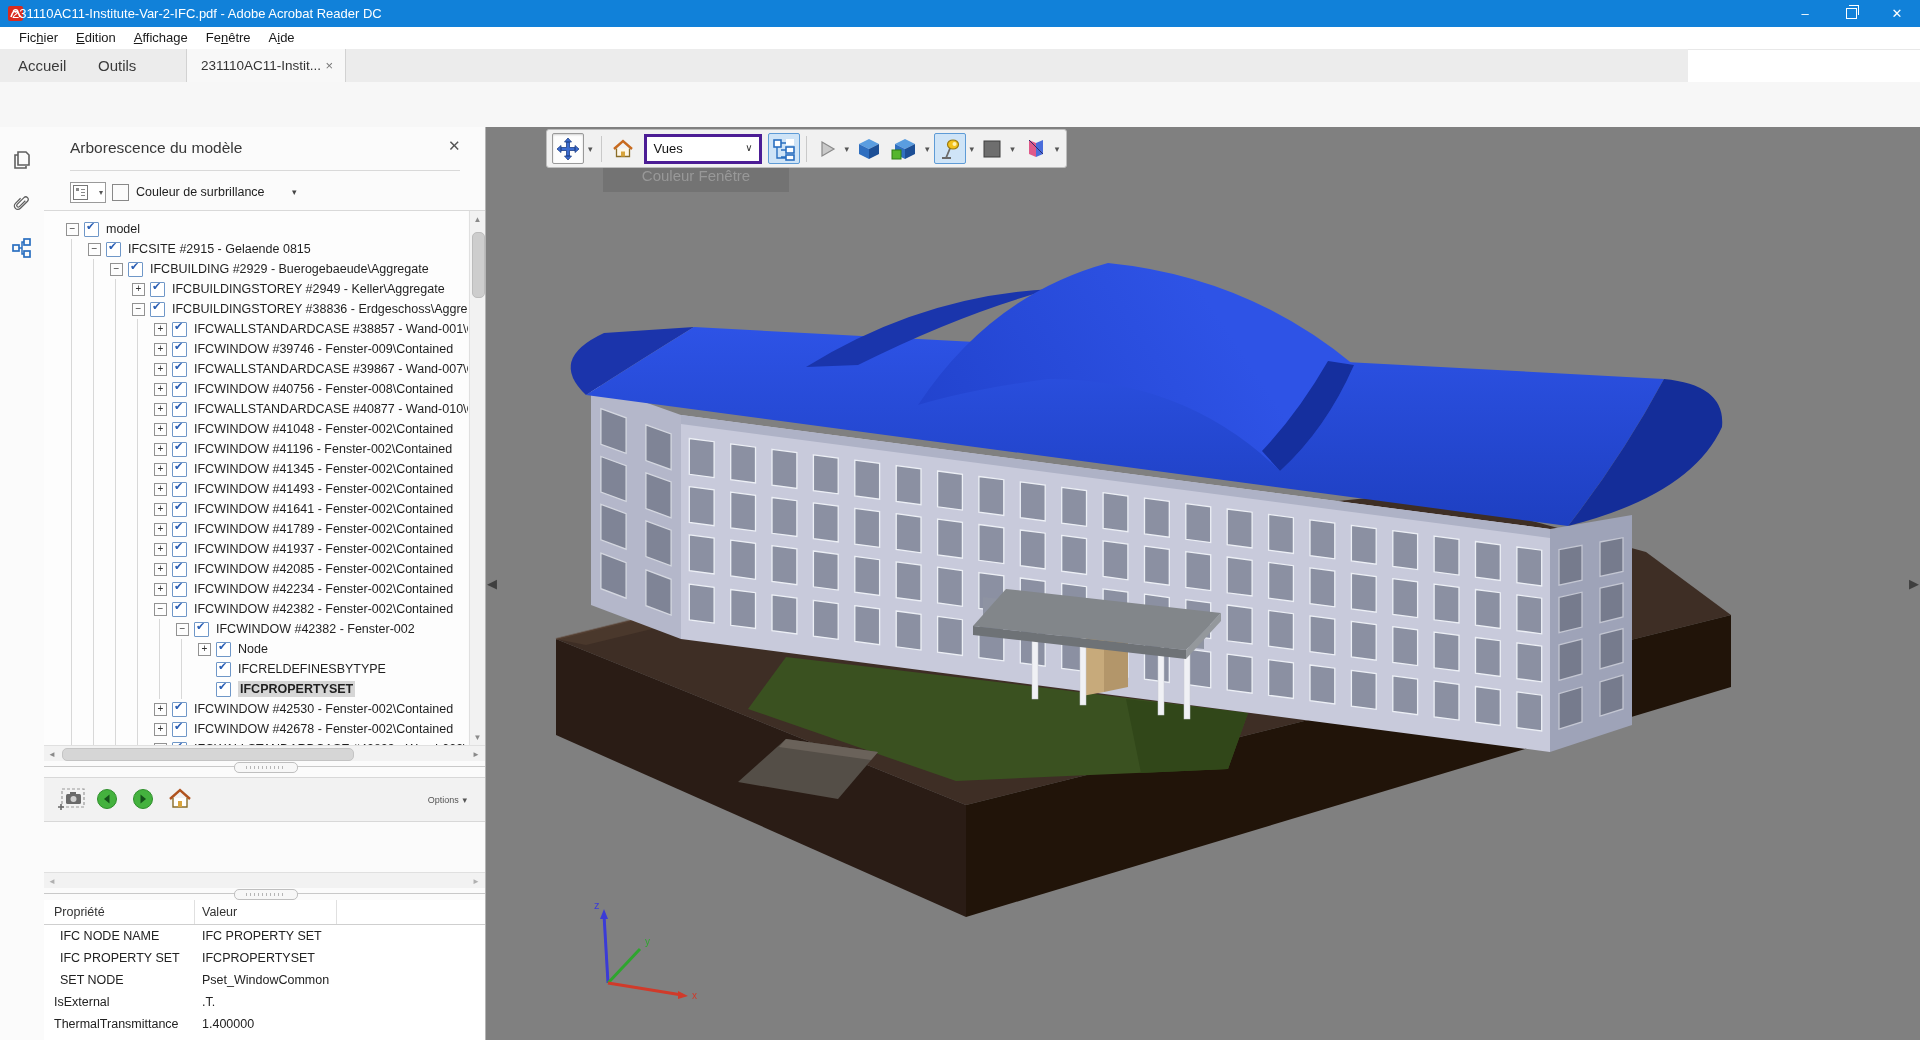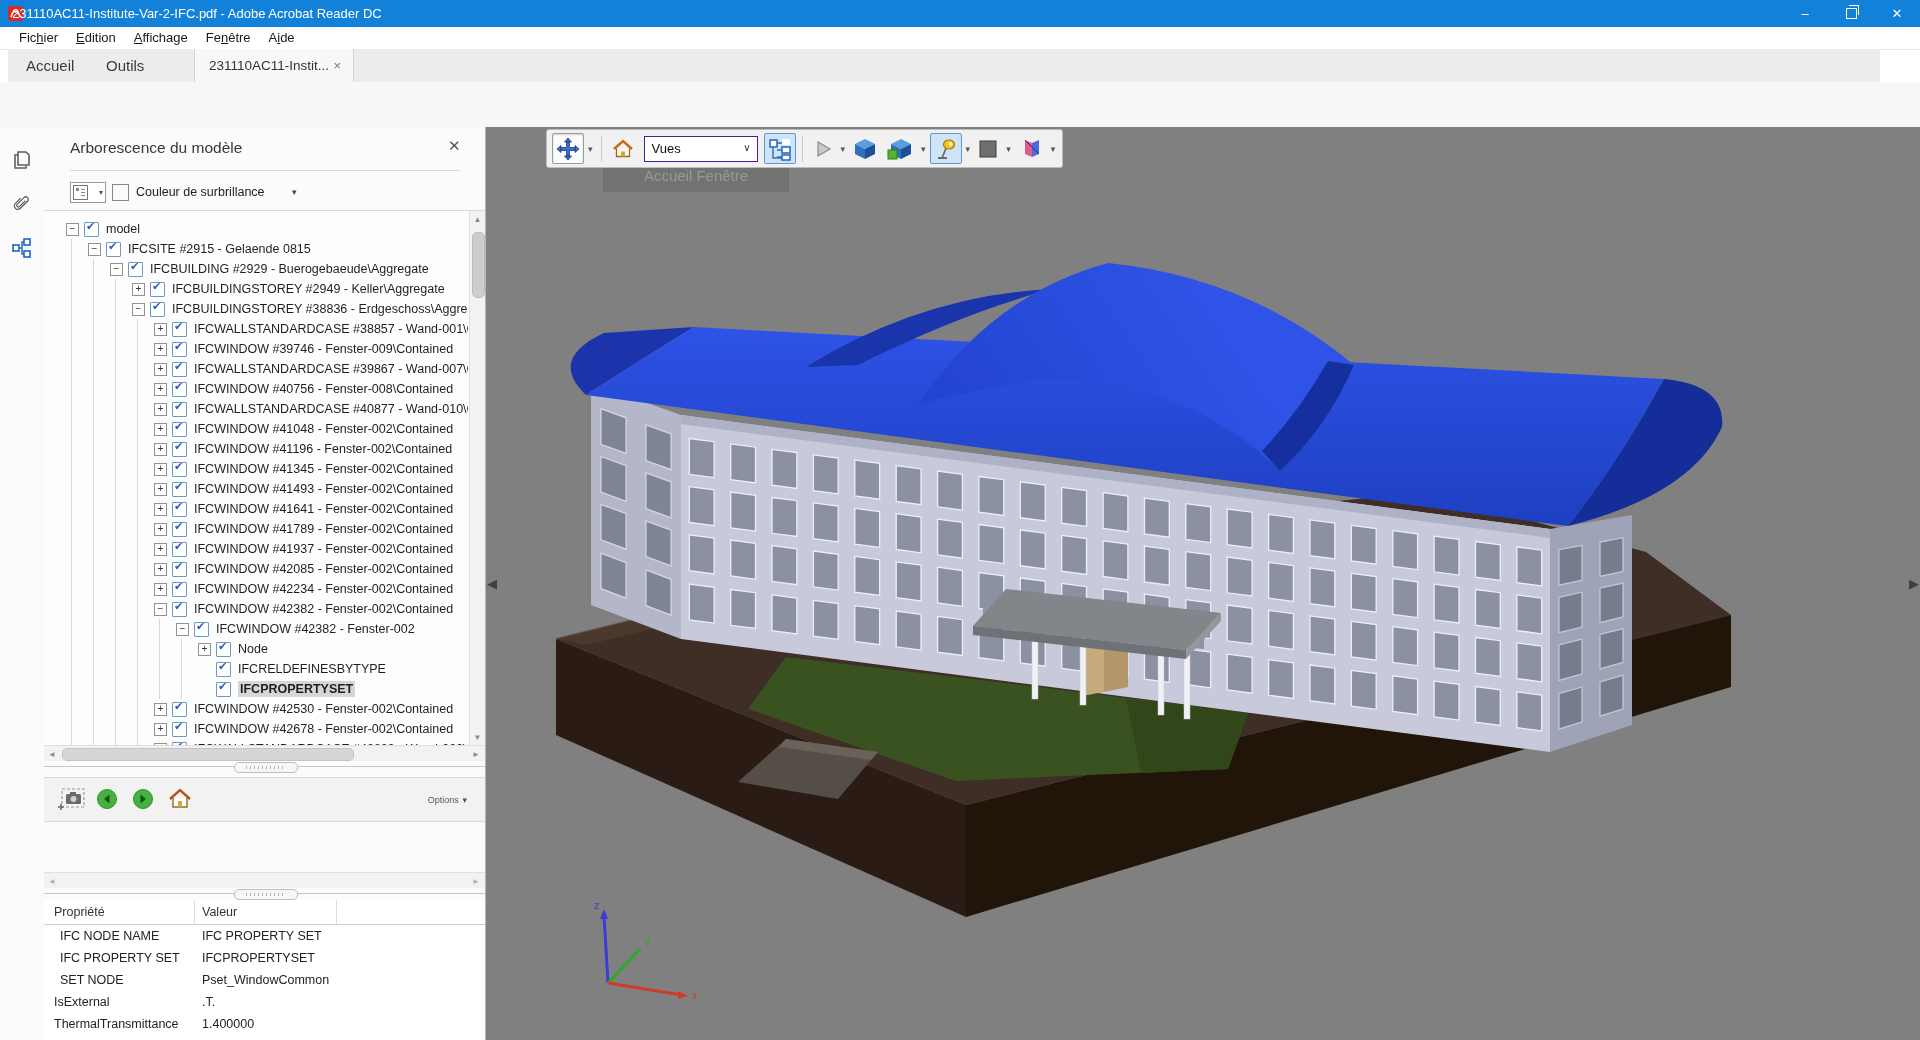--- a/index.html
+++ b/index.html
@@ -12,21 +12,21 @@
   #titlebar .ttl{left:12px;top:6px;font-size:13px;}
   .wbtn{top:0;width:46px;height:27px;display:flex;align-items:center;justify-content:center;color:#fff;font-size:13px;}
   .restore-sq{width:9px;height:9px;border:1px solid #fff;position:relative;background:#1181d9;}
   .restore-sq:before{content:"";position:absolute;left:2px;top:-4px;width:9px;height:9px;border:1px solid #fff;border-left:none;border-bottom:none;}
   #pdficon{left:8px;top:6px;width:15px;height:15px;background:#d92b1f;border-radius:2px;}
   
   #menubar{left:0;top:27px;width:1920px;height:22px;background:#fff;border-bottom:1px solid #e8e8e8;display:flex;align-items:center;padding-left:10px;}
   .menu-item{font-size:13px;color:#1a1a1a;padding:0 9px;height:22px;line-height:22px;}
   .menu-item u{text-decoration:underline;}
   
-  #tabbar{left:8px;top:49px;width:1872px;height:33px;background:#ececec;}
+  #tabbar{left:0;top:49px;width:1688px;height:33px;background:#ececec;}
   .tab-lbl{top:0;height:33px;line-height:33px;font-size:15px;color:#3b3b3b;}
   #doc-tab{left:186px;top:0;width:158px;height:33px;background:#f8f8f8;border-left:1px solid #d2d2d2;border-right:1px solid #d2d2d2;display:flex;align-items:center;}
   #doc-tab .dt{font-size:13.5px;color:#333;padding-left:14px;flex:1;}
   #doc-tab .dx{font-size:13px;color:#777;padding-right:12px;}
   #help-circle{left:1768px;top:56px;width:19px;height:19px;border:1.5px solid #5a5a5a;border-radius:50%;color:#5a5a5a;font-size:12px;text-align:center;line-height:19px;}
   #signin{left:1802px;top:57px;font-size:15px;color:#333;}
   
   #toolbar{left:0;top:82px;width:1920px;height:45px;background:#f7f7f7;border-bottom:1px solid #cfcfcf;}
   .tbi{top:93px;width:22px;height:22px;}
   .tbi svg{display:block;}
@@ -91,21 +91,21 @@
   #scene{position:absolute;left:0;top:0;}
   #vp-tooltip{position:absolute;left:117px;top:32px;width:186px;height:33px;background:#737373;color:#989898;font-size:15px;display:flex;align-items:center;justify-content:center;}
   .edge-handle{position:absolute;top:449px;font-size:13px;color:#3f3f3f;}
   
   #tb3d{left:546px;top:129px;height:37px;background:#f1f1f1;border:1px solid #bdbdbd;border-radius:3px;display:flex;align-items:center;padding:0 5px;gap:2px;}
   .b3{height:29px;display:flex;align-items:center;justify-content:center;border:1px solid transparent;border-radius:2px;padding:0 3px;}
   .b3.pressed{background:#fdfdfd;border-color:#9a9a9a;box-shadow:inset 0 1px 2px rgba(0,0,0,.18);}
   .b3.active{background:#cfe4f7;border-color:#5e9bd6;}
   .car3{font-size:9px;color:#555;padding:0 2px;}
   .sep3{width:1px;height:26px;background:#c9c9c9;margin:0 4px;}
-  #vues-select{width:112px;height:24px;background:#fff;border:1px solid #4c1d95;position:relative;font-size:13px;color:#111;margin:0 4px;}
+  #vues-select{width:112px;height:24px;background:#fff;border:3px solid #4c1d95;position:relative;font-size:13px;color:#111;margin:0 4px;}
   #vues-select .vl{position:absolute;left:7px;top:4px;}
   #vues-select .vc{position:absolute;right:6px;top:5px;font-size:10px;color:#333;}
 </style>
 </head>
 <body>
 
 <div id="app">
 
   <div id="titlebar" class="abs">
     <div id="pdficon" class="abs">
@@ -848,21 +848,21 @@
         <line x1="122" y1="856" x2="118" y2="788" stroke="#3b3bd6" stroke-width="3"></line>
         <polygon points="118,782 114,792 122,792" fill="#3b3bd6"></polygon>
         <line x1="122" y1="856" x2="154" y2="822" stroke="#2ea52e" stroke-width="3"></line>
         <line x1="122" y1="856" x2="196" y2="868" stroke="#d03a2a" stroke-width="3"></line>
         <polygon points="202,869 192,864 192,872" fill="#d03a2a"></polygon>
         <text id="ax-z" x="108" y="782" font-size="11" fill="#3b3bd6">z</text>
         <text id="ax-y" x="159" y="818" font-size="10" fill="#2ea52e">y</text>
         <text id="ax-x" x="206" y="872" font-size="10" fill="#d03a2a">x</text>
       </g>
     </svg>
-    <div id="vp-tooltip">Accueil Fenêtre</div>
+    <div id="vp-tooltip">Couleur Fenêtre</div>
     <span class="edge-handle" style="left:1px;">◀</span>
     <span class="edge-handle" style="right:1px;">▶</span>
   </div>
 
   <div id="tb3d" class="abs">
     <div class="b3 pressed">
       <svg width="24" height="24" viewBox="0 0 24 24">
           <path d="M12 1l3.5 4h-7zM12 23l3.5-4h-7zM1 12l4-3.5v7zM23 12l-4-3.5v7zM10.5 5h3v5.5H19v3h-5.5V19h-3v-5.5H5v-3h5.5z" fill="#3c6cd0" stroke="#1d3f86" stroke-width="0.8"></path>
         </svg>
     </div>

